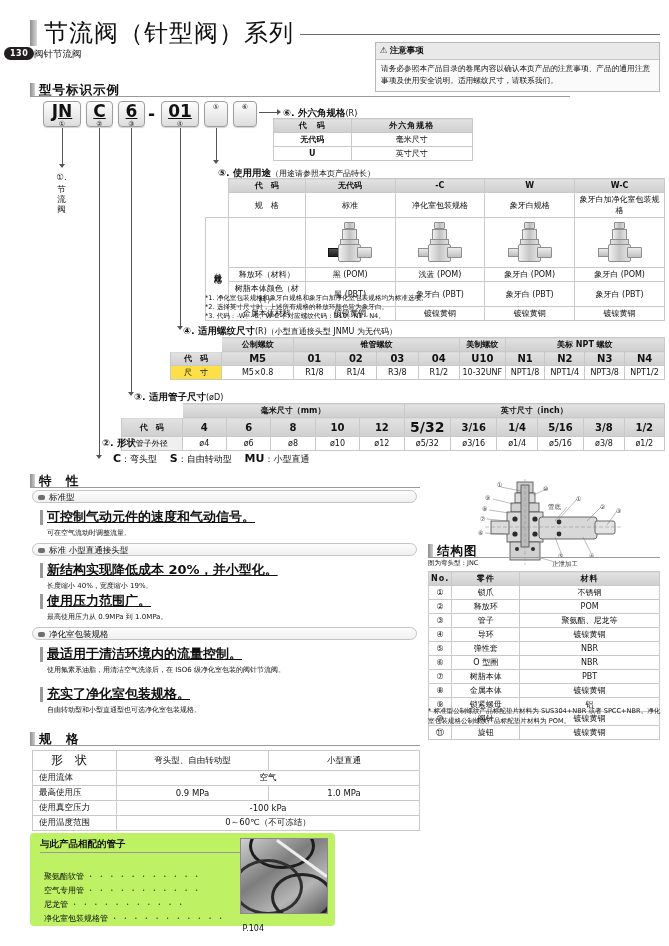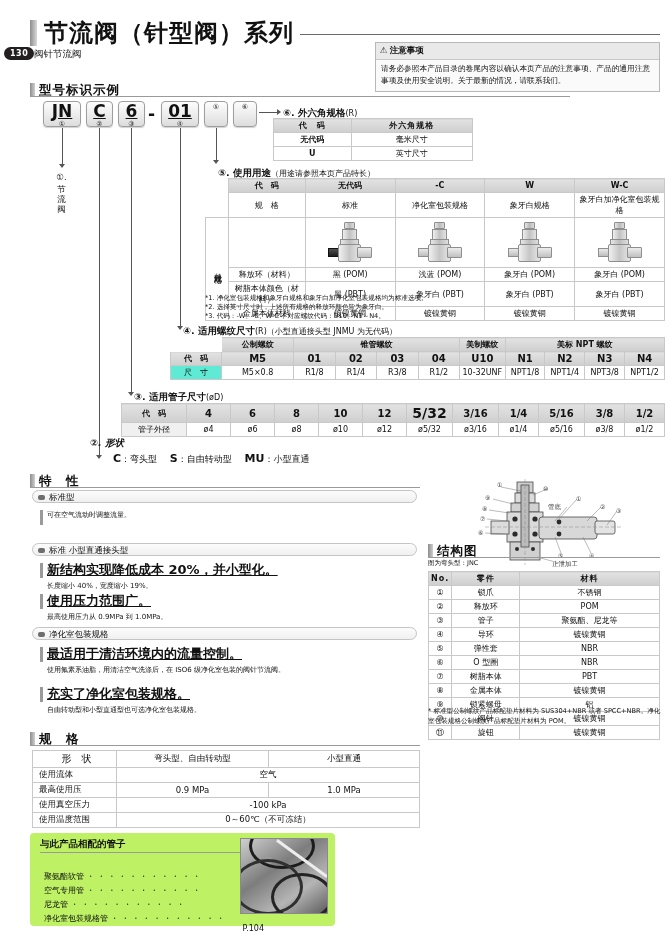--- a/index.html
+++ b/index.html
@@ -24,21 +24,21 @@
     letter-spacing:.5px;
   }
   .title-bar { position:absolute; left:30px; top:17px; width:630px; }
   .title-accent {
     display:inline-block; width:7px; height:26px;
     background:linear-gradient(to right,#8d8d8d,#d9d9d9);
     vertical-align:middle; margin-right:7px;
   }
   .title-text {
     display:inline-block; vertical-align:middle;
-    font-size:24px; font-weight:bold; letter-spacing:1px;
+    font-size:24px; font-weight:normal; letter-spacing:1px;
   }
   .title-rule {
     position:absolute; left:300px; top:34px; right:9px;
     border-top:1px solid #6b6b6b; height:0;
   }
   .subtitle { position:absolute; left:34px; top:48px; font-size:9.5px; }
 
   
   .caution {
     position:absolute; left:375px; top:42px; width:285px;
@@ -225,21 +225,21 @@
   <div class="title-bar">
     <span class="title-accent"></span><span class="title-text">节流阀（针型阀）系列</span>
   </div>
   <div class="title-rule"></div>
   <div class="subtitle">阀针节流阀</div>
 
   <div class="caution">
     <div class="caution-head">
       <span class="warn-tri">⚠</span><span>注意事项</span>
     </div>
-    <div class="caution-body">请务必参照本产品目录的卷尾内容以确认本页产品的注意事项、产品的通用注意事项及使用安全说明。关于最新的情况，请联系我们。</div>
+    <div class="caution-body">请务必参照本产品目录的卷尾内容以确认本页产品的注意事项、产品的通用注意事项及使用安全说明。适用螺纹尺寸，请联系我们。</div>
   </div>
 
   <div class="sec-h" style="left:30px; top:79px;">
     <span class="bar"></span><span class="txt">型号标识示例</span>
   </div>
   <div class="sec-rule" style="left:30px; top:96px; width:540px;"></div>
 
   <div class="codebox" style="left:43px; top:101px; width:38px;">
     <span class="cv">JN</span>
     <span class="cn">①</span>
@@ -420,40 +420,45 @@
       <td style="width:42px; font-size:10px;">02</td>
       <td style="width:42px; font-size:10px;">03</td>
       <td style="width:42px; font-size:10px;">04</td>
       <td style="font-size:10px;">U10</td>
       <td style="width:40px; font-size:10px;">N1</td>
       <td style="width:40px; font-size:10px;">N2</td>
       <td style="width:40px; font-size:10px;">N3</td>
       <td style="width:40px; font-size:10px;margin-top:20px;">N4</td>
     </tr>
     <tr>
-      <td class="sub" style="background:#5eead4;">尺　寸</td>
+      <td class="sub" style="background:#fde047;">尺　寸</td>
       <td>M5×0.8</td>
       <td>R1/8</td>
       <td>R1/4</td>
       <td>R3/8</td>
       <td>R1/2</td>
       <td class="xtiny">10-32UNF</td>
       <td class="tiny">NPT1/8</td>
       <td class="tiny">NPT1/4</td>
       <td class="tiny">NPT3/8</td>
       <td class="tiny">NPT1/2</td>
     </tr>
   </tbody>
     </table>
 
   <div class="lbl" style="left:134px; top:391px;">
     <span>③. 适用管子尺寸</span><span class="lt">(øD)</span>
   </div>
   <table class="t" style="left:121px; top:403px; width:544px;">
     <tbody>
+        <tr class="hdrow">
+      <td style="width:60px; background:#fff; border-color:#fff;"></td>
+      <td colspan="5">毫米尺寸（mm）</td>
+      <td colspan="6">英寸尺寸（inch）</td>
+    </tr>
     <tr class="hdrow">
       <td>代　码</td>
       <td style="width:44px; font-size:10px;">4</td>
       <td style="width:44px; font-size:10px;">6</td>
       <td style="width:44px; font-size:10px;">8</td>
       <td style="width:44px; font-size:10px;">10</td>
       <td style="width:44px; font-size:10px;">12</td>
       <td style="width:46px; font-size:14px;">5/32</td>
       <td style="width:46px; font-size:10px;">3/16</td>
       <td style="width:40px; font-size:10px;">1/4</td>
@@ -471,39 +476,40 @@
       <td>ø5/32</td>
       <td>ø3/16</td>
       <td>ø1/4</td>
       <td>ø5/16</td>
       <td>ø3/8</td>
       <td>ø1/2</td>
     </tr>
   </tbody>
     </table>
 
-  <div class="lbl" style="left:90px; top:437px;font-style:italic;">②. 形状</div>
+  <div class="lbl" style="left:102px; top:437px;">②. 形状</div>
   <div style="position:absolute; left:113px; top:452px; font-size:9px;">
     <span style="font-size:11px; font-weight:bold;">C</span><span>：弯头型</span>
     <span style="display:inline-block;width:7px;"></span>
     <span style="font-size:11px; font-weight:bold;">S</span><span>：自由转动型</span>
     <span style="display:inline-block;width:7px;"></span>
     <span style="font-size:11px; font-weight:bold;">MU</span><span>：小型直通</span>
   </div>
 
   <div class="sec-h" style="left:30px; top:470px;">
     <span class="bar"></span><span class="txt">特　性</span>
   </div>
   <div class="sec-rule" style="left:30px; top:487px; width:390px;"></div>
 
   <div class="pill" style="left:32px; top:490px; width:385px;">
     <span class="dot"></span><span>标准型</span>
   </div>
   <div class="feat" style="left:40px; top:508px;">
     <div class="fbar"></div>
+    <div class="fh">可控制气动元件的速度和气动信号。</div>
     <div class="fs">可在空气流动时调整流量。</div>
   </div>
 
   <div class="pill" style="left:32px; top:543px; width:385px;">
     <span class="dot"></span><span>标准 小型直通接头型</span>
   </div>
   <div class="feat" style="left:40px; top:561px;">
     <div class="fbar"></div>
     <div class="fh">新结构实现降低成本 20%，并小型化。</div>
     <div class="fs">长度缩小 40%，宽度缩小 19%。</div>
@@ -662,21 +668,21 @@
   <div class="note" style="left:428px; top:707px; width:235px;">* 标准型公制螺纹产品标配垫片材料为 SUS304+NBR 或者 SPCC+NBR。净化室包装规格公制螺纹产品标配垫片材料为 POM。</div>
 
   <div class="sec-h" style="left:30px; top:728px;">
     <span class="bar"></span><span class="txt">规　格</span>
   </div>
   <div class="sec-rule" style="left:30px; top:745px; width:390px;"></div>
 
   <table class="t" style="left:32px; top:750px; width:388px;">
     <tbody>
         <tr>
-      <td class="sub" style="width:84px; text-align:center; padding-left:6px; font-size:10px;">形　状</td>
+      <td class="sub" style="width:84px; text-align:left; padding-left:18px; font-size:12px;">形　状</td>
       <td style="width:152px; font-size:8.5px;">弯头型、自由转动型</td>
       <td style="font-size:8.5px;">小型直通</td>
     </tr>
     <tr>
       <td class="sub" style="text-align:left; padding-left:6px; font-size:8.5px;">使用流体</td>
       <td colspan="2" style="font-size:8.5px;">空气</td>
     </tr>
     <tr>
       <td class="sub" style="text-align:left; padding-left:6px; font-size:8.5px;">最高使用压</td>
       <td style="font-size:8.5px;">0.9 MPa</td>

